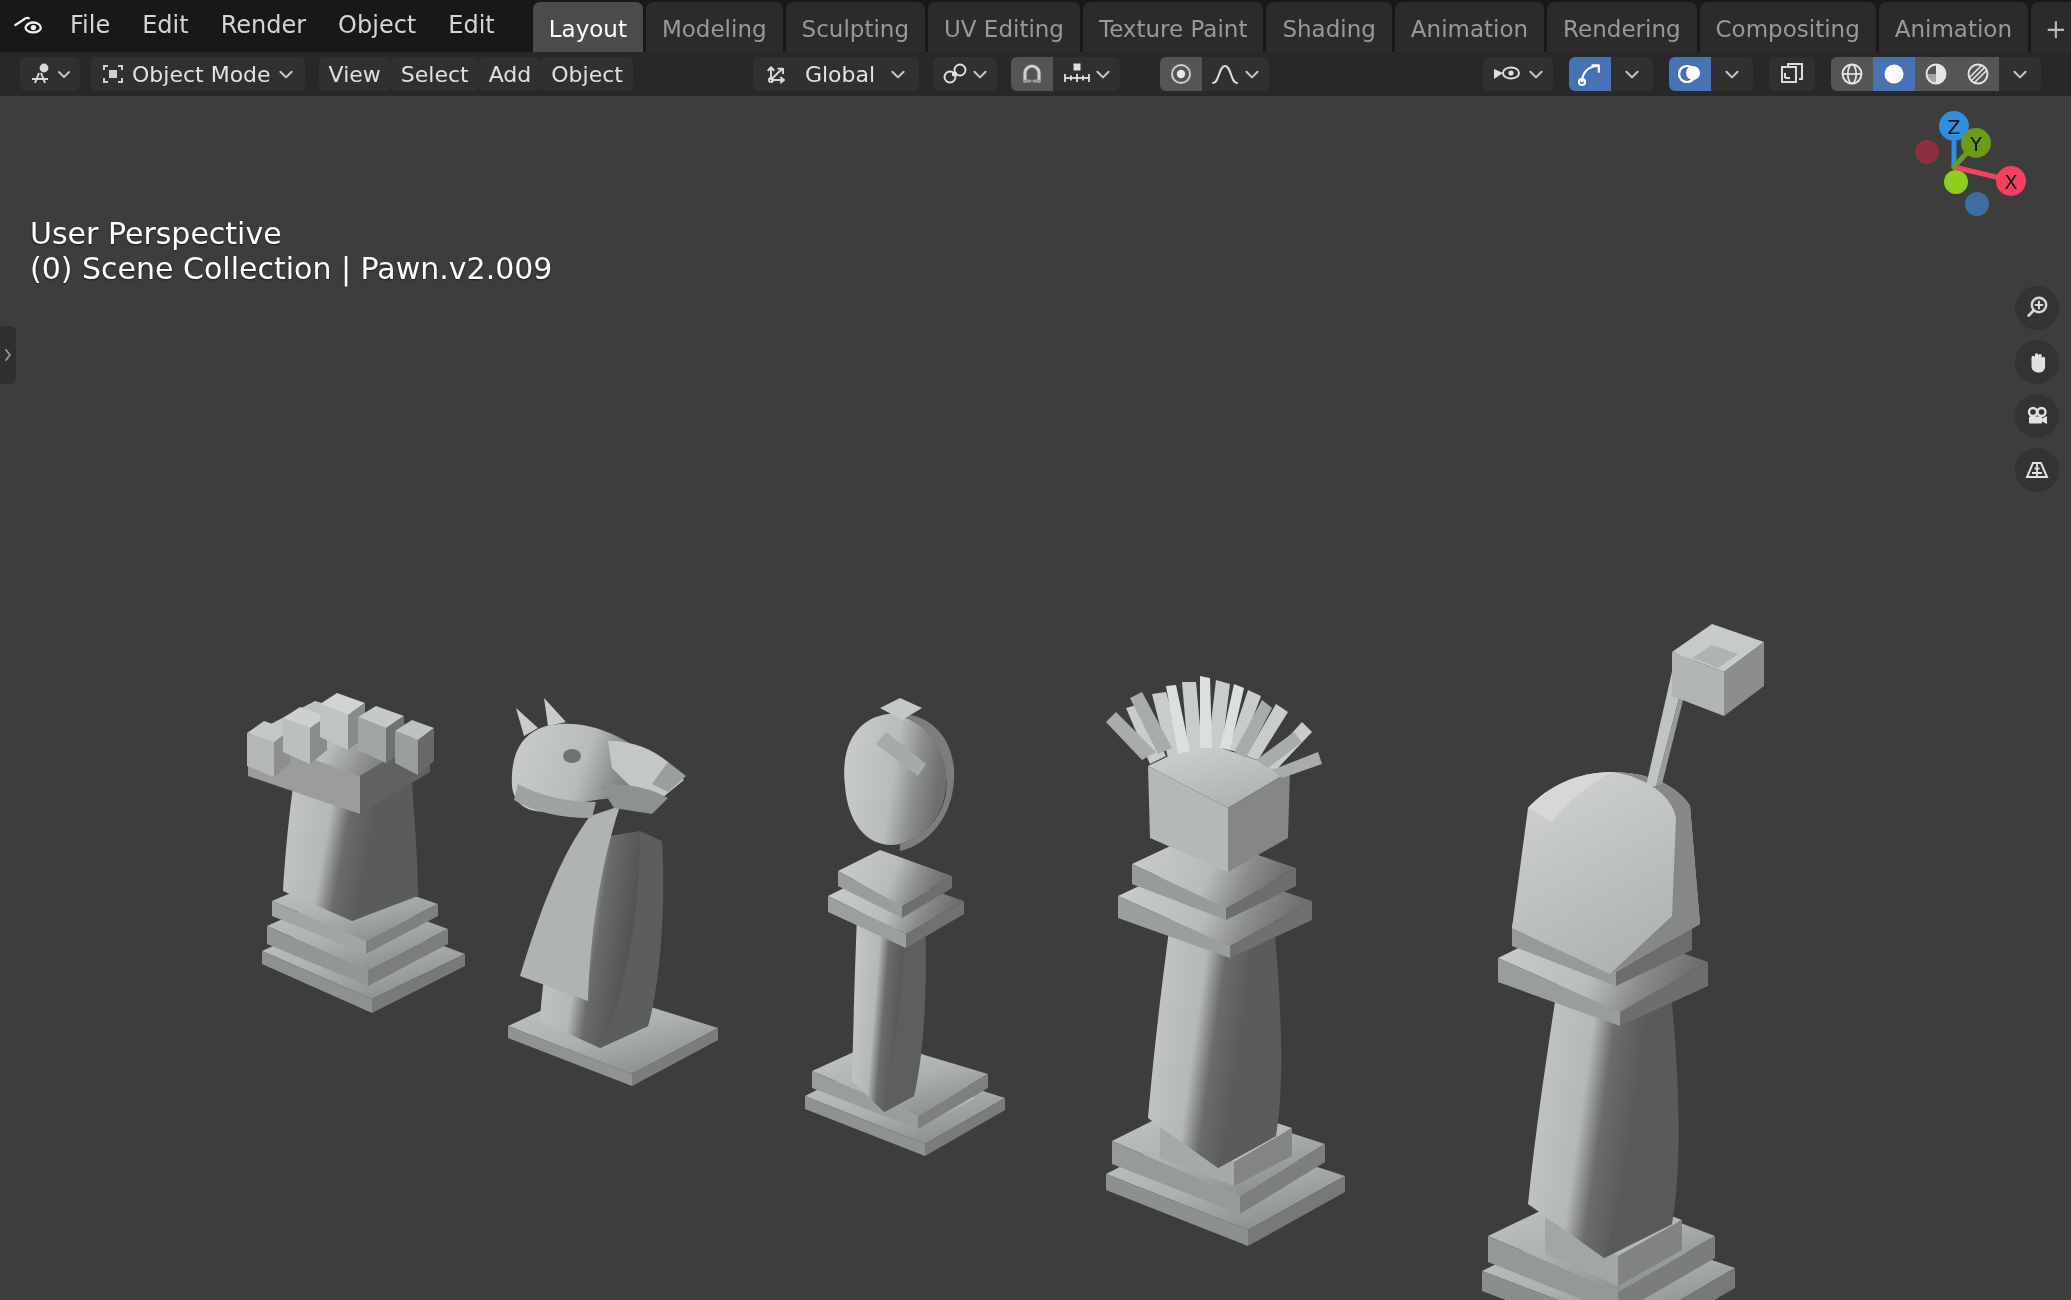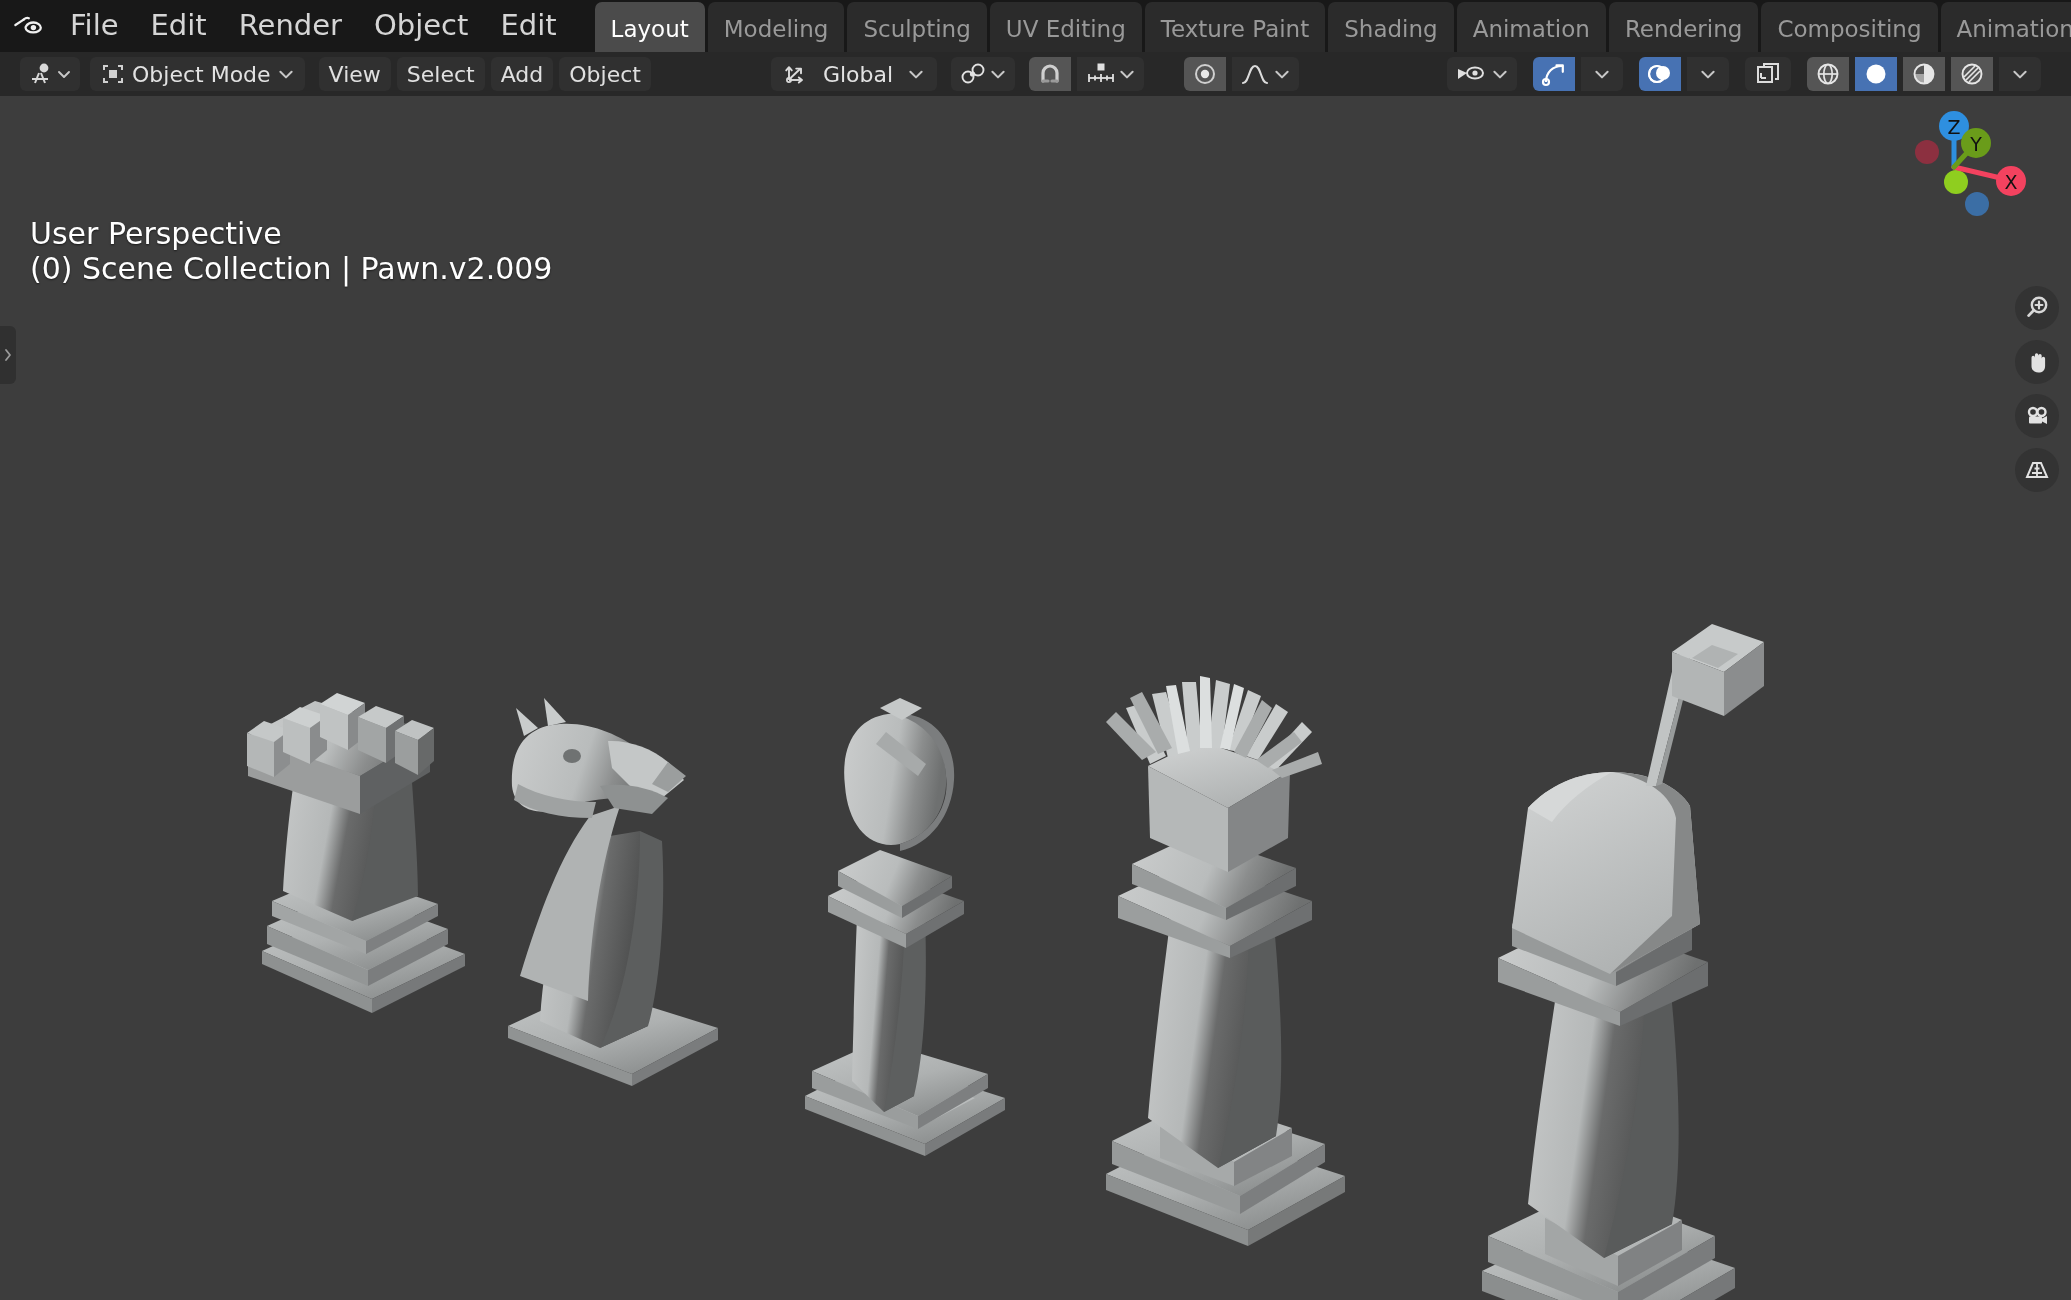--- a/index.html
+++ b/index.html
@@ -13,21 +13,21 @@
 
   
   .topbar {
     position: absolute; left: 0; top: 0; width: 2071px; height: 52px;
     background: #181818;
     display: flex; align-items: center;
   }
   .blender-logo { width: 44px; height: 52px; display: flex; align-items: center; justify-content: center; margin-left: 12px; }
   .menu-items { display: flex; align-items: center; margin-left: 10px; }
   .menu-item {
-    color: #d5d5d5; font-size: 29px; padding: 5px 16px; border-radius: 5px;
+    color: #d5d5d5; font-size: 24px; padding: 5px 16px; border-radius: 5px;
     line-height: 1.15; white-space: nowrap; cursor: default; text-align: center;
   }
   .wstabs { display: flex; align-items: center; margin-left: 22px; gap: 3px; }
   .wstab {
     font-size: 23px; color: #999999; background: #2b2b2b;
     padding: 7px 16px 9px; border-radius: 7px 7px 0 0; white-space: nowrap;
     height: 56px; display: flex; align-items: center; line-height: 1;
     position: relative; top: 4px;
   }
   .wstab.active { background: #4b4b4b; color: #ffffff; }
@@ -36,21 +36,21 @@
   
   .vpheader {
     position: absolute; left: 0; top: 52px; width: 2071px; height: 44px;
     background: #282828; display: flex; align-items: center; padding: 0 20px;
   }
   .hbtn {
     background: #303030; border-radius: 6px; height: 34px;
     display: flex; align-items: center; padding: 0 10px; gap: 6px;
     color: #e0e0e0; font-size: 22px; white-space: nowrap;
   }
-  .hgroup { display: flex; align-items: center; gap: 6px; margin-right: 10px; }
+  .hgroup { display: flex; align-items: center; gap: 0; margin-right: 10px; }
   .hgroup.joined > * { border-radius: 0; }
   .hgroup.joined > *:first-child { border-radius: 6px 0 0 6px; }
   .hgroup.joined > *:last-child { border-radius: 0 6px 6px 0; }
   .iconbtn {
     background: #303030; height: 34px; min-width: 34px; border-radius: 6px;
     display: flex; align-items: center; justify-content: center; padding: 0 6px;
   }
   .iconbtn.on { background: #4772b3; }
   .iconbtn.grey { background: #555555; }
   .txtlabel { color: #e2e2e2; font-size: 22px; }

